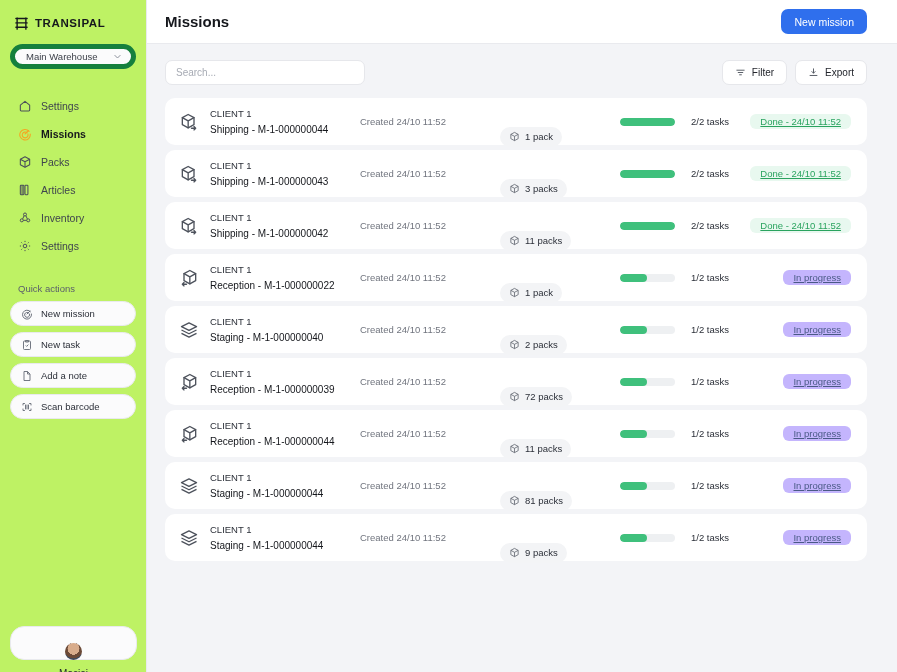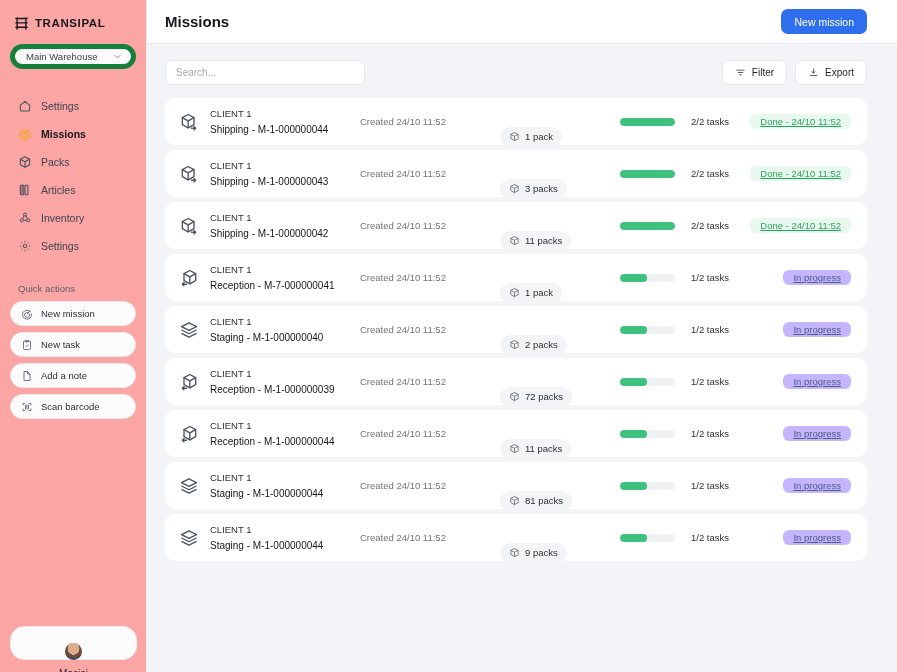--- a/index.html
+++ b/index.html
@@ -7,21 +7,21 @@
     width: 897px; height: 672px;
     font-family: "Liberation Sans", sans-serif;
     background: #ffffff;
     overflow: hidden;
   }
   .app { display: flex; width: 897px; height: 672px; }
 
   
   .sidebar {
     width: 147px; height: 672px;
-    background: #fca5a5;
+    background: #bef264;
     border-right: 1px solid #e9eaee;
     display: flex; flex-direction: column;
     padding: 13px 10px 10px 10px;
     position: relative;
   }
   .brand { display: flex; align-items: center; gap: 6px; padding: 0 2px 0 4px; height: 20px; }
   .brand-mark { width: 15px; height: 15px; flex: 0 0 15px; color: #16181d; }
   .brand-name {
     font-size: 11.5px; font-weight: bold; letter-spacing: 0.6px;
     color: #16181d;
@@ -406,21 +406,21 @@
           <span class="status done">Done - 24/10 11:52</span>
         </div>
         <div class="row">
           <span class="row-icon"><svg viewBox="0 0 24 24" fill="none" stroke="currentColor" stroke-width="1.6" stroke-linejoin="round" stroke-linecap="round">
               <path d="M13 3l7 3.8v8.4L13 19l-7-3.8V6.8z"></path>
               <path d="M6 6.8l7 3.8 7-3.8M13 10.6V19"></path>
               <path d="M9 19.5H4M6 17.5l-2 2 2 2"></path>
             </svg></span>
           <span class="row-text">
             <span class="row-client">CLIENT 1</span>
-            <span class="row-ref">Reception - M-7-000000041</span>
+            <span class="row-ref">Reception - M-1-000000022</span>
           </span>
           <span class="row-created">Created 24/10 11:52</span>
           <span class="pack-cell"><span class="pack-chip">
               <span class="ico"><svg viewBox="0 0 24 24" fill="none" stroke="currentColor" stroke-width="1.7" stroke-linejoin="round">
                   <path d="M12 3l8 4.3v9.4L12 21l-8-4.3V7.3z"></path>
                   <path d="M4 7.3l8 4.3 8-4.3M12 11.6V21"></path>
                 </svg></span>
               <span>1 pack</span>
             </span></span>
           <span class="prog-cell">

